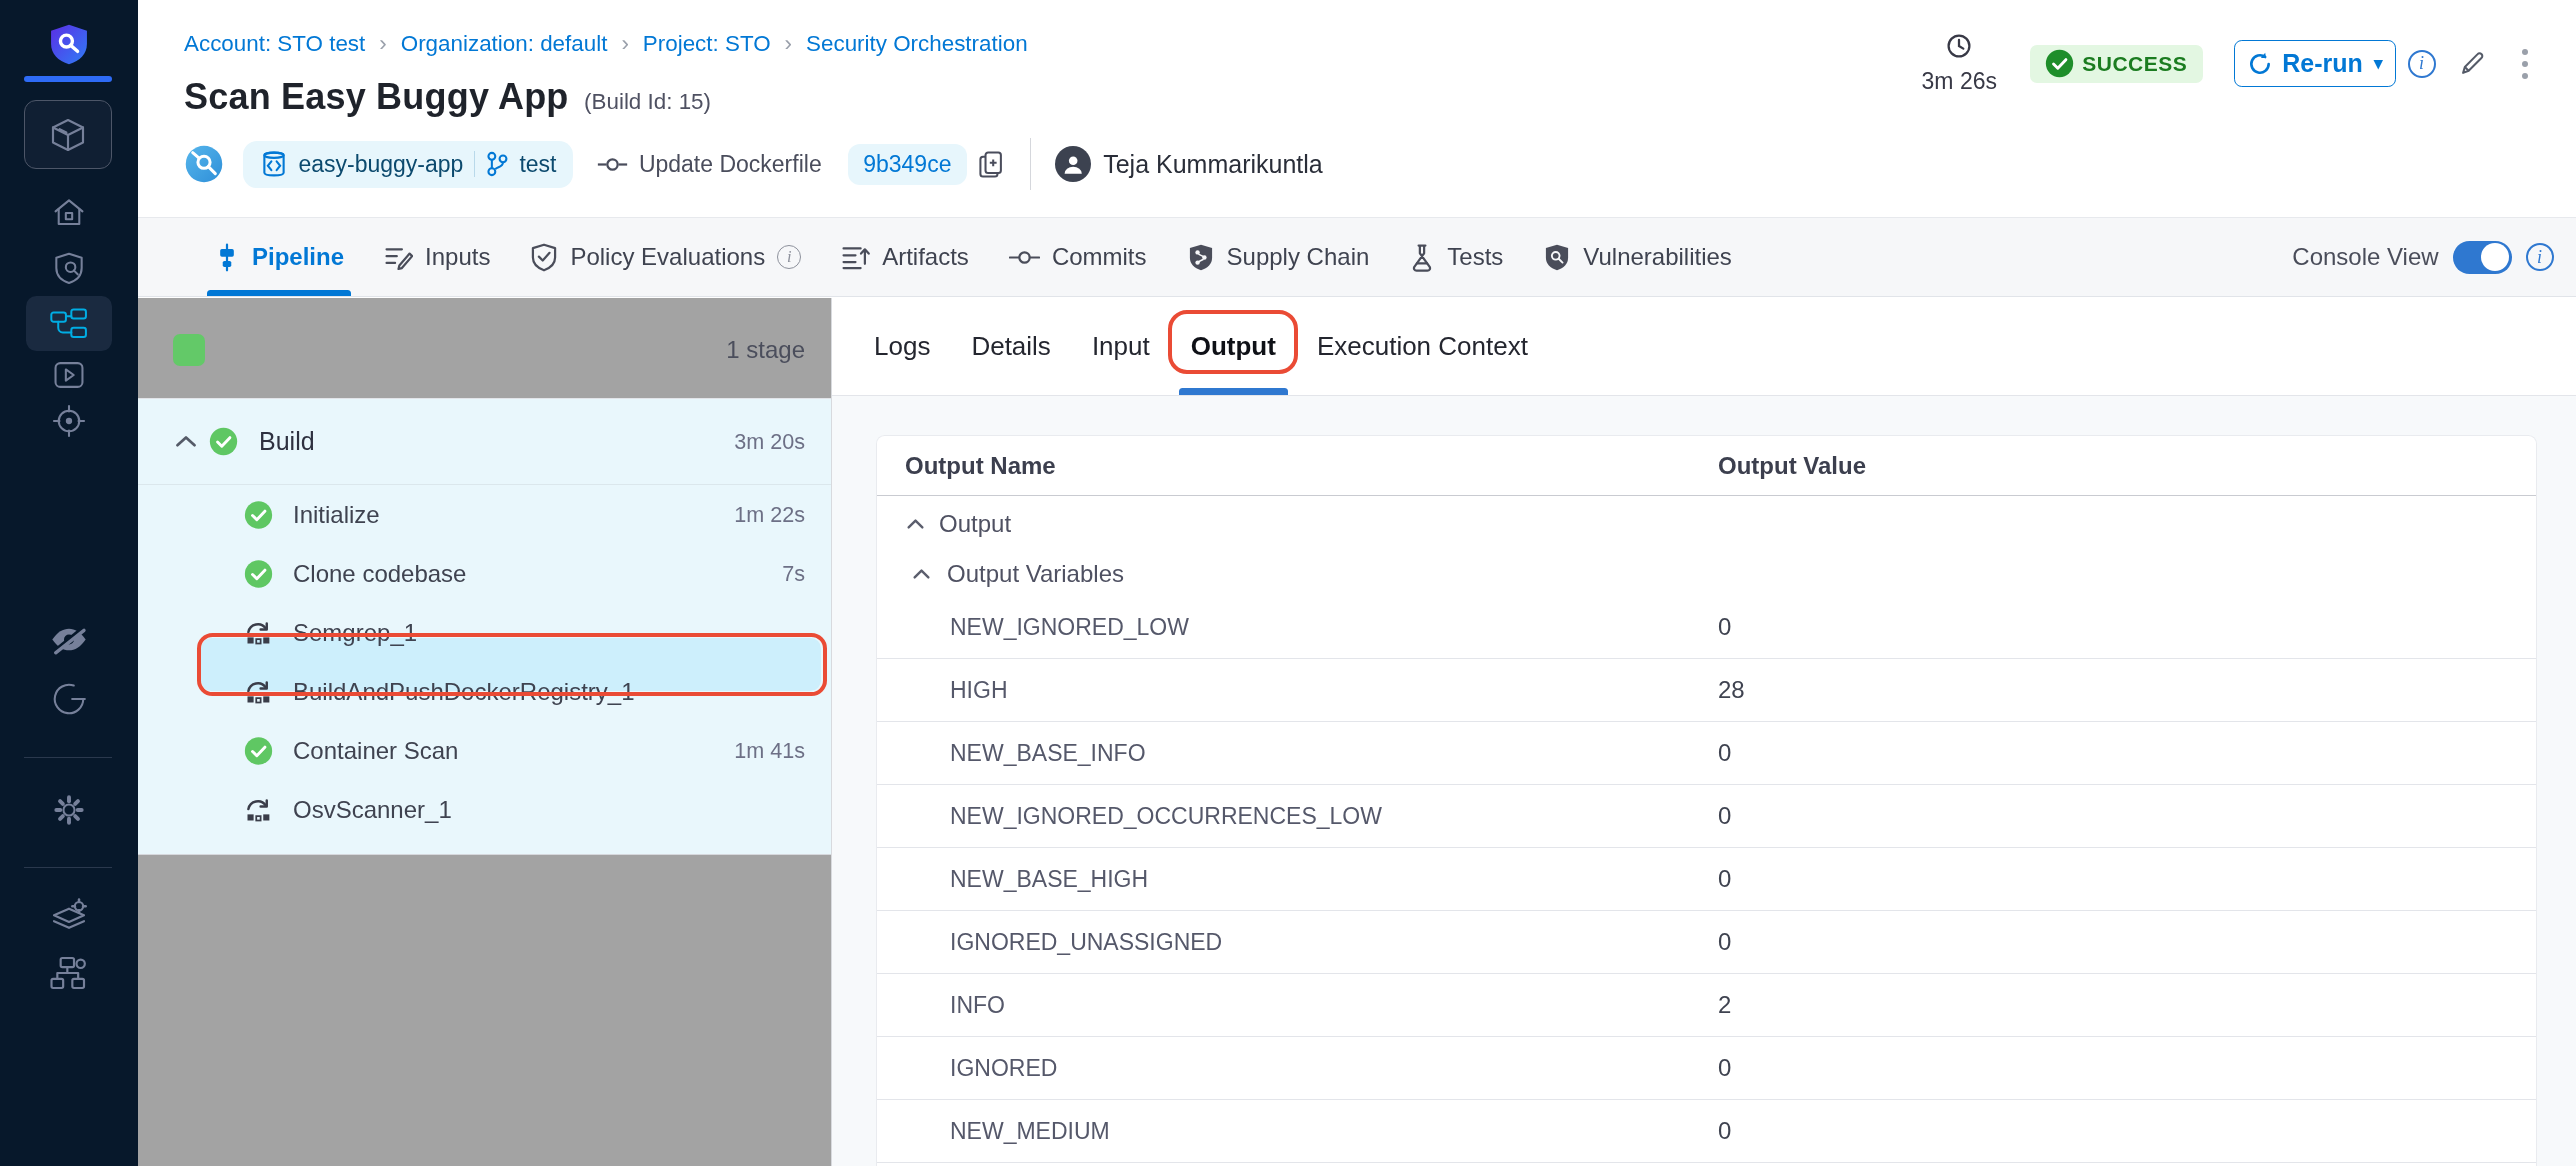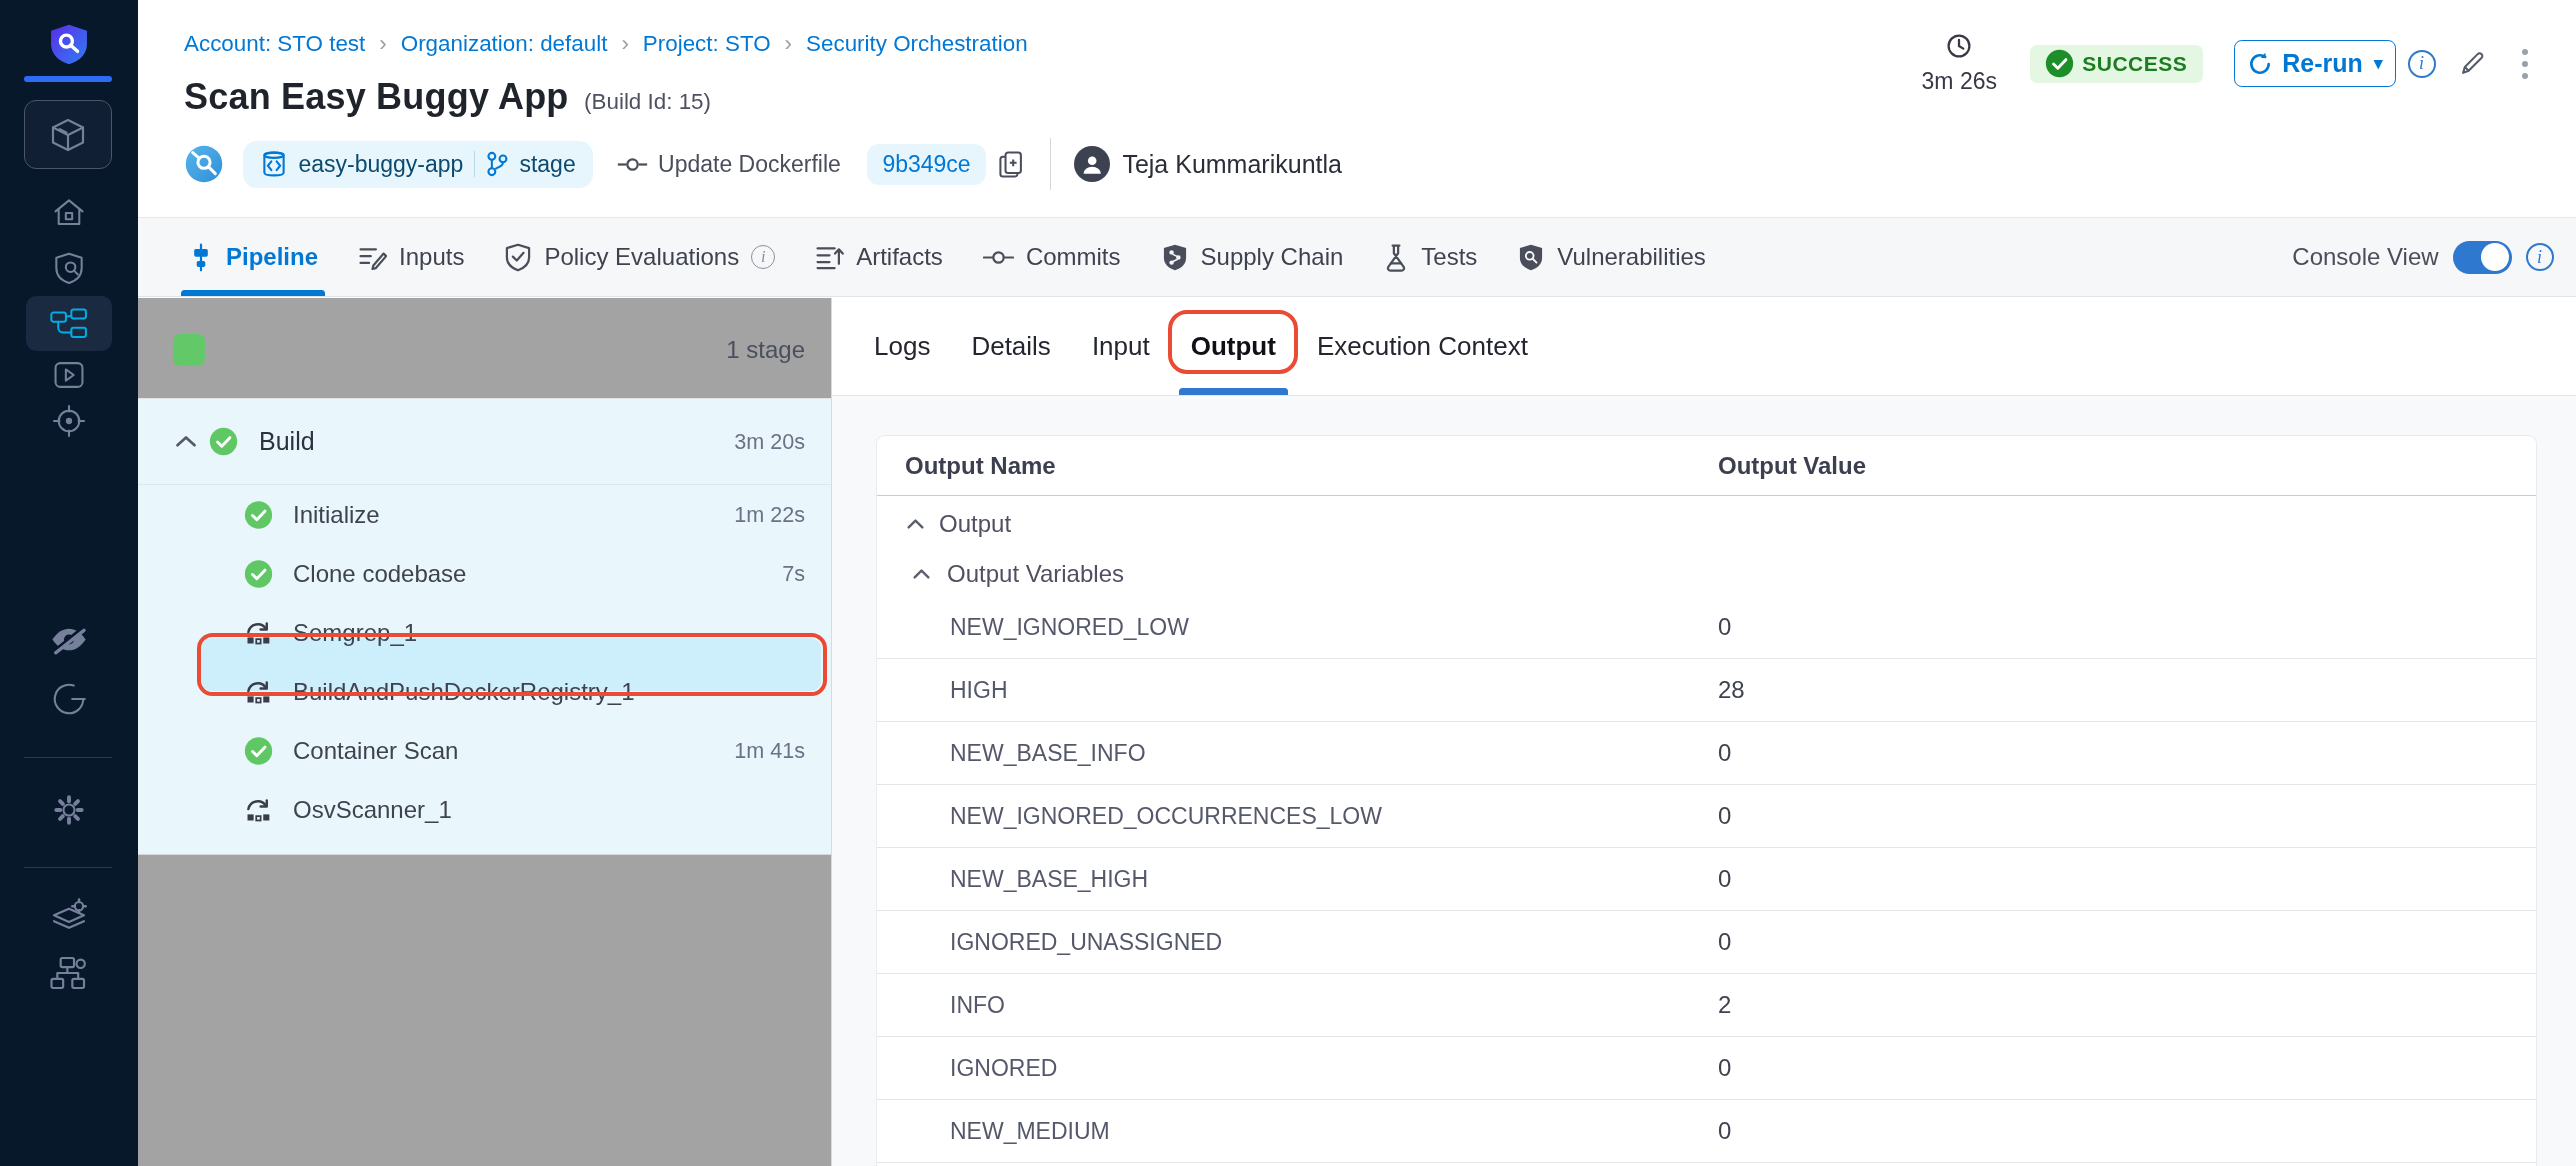--- a/index.html
+++ b/index.html
@@ -38,21 +38,21 @@
   .duration { display:flex; align-items:center; gap:8.6px; font-size:23px; color:#383946;flex-direction:column; }
   .badge { display:flex; align-items:center; gap:7.8px; background:#e3f7e2; border-radius:7px; height:38px; padding:0 15.5px; margin-left:33px; }
   .badge-label { color:#1b7c20; font-weight:bold; font-size:21px; letter-spacing:0.5px; }
   .rerun-btn { display:flex; align-items:center; gap:9.5px; border:1.7px solid #0278d5; color:#0278d5; border-radius:7.8px; height:47px; padding:0 12px; font-size:25px; font-weight:bold; margin-left:31px; background:#fff; }
   .caret { font-size:17px; margin-left:1.7px; }
   .icon-btn { margin-left:22.4px; display:flex; align-items:center; }
   .kebab { display:flex; flex-direction:column; gap:6px; margin-left:35px; }
   .kebab i { width:6px; height:6px; border-radius:50%; background:#9aa0aa; }
 
   
-  .tabbar { position:absolute; left:138px; top:217px; right:0; height:80px; background:#f6f7f9; border-top:0.9px solid #e7e9ed; border-bottom:0.9px solid #e1e4e9; display:flex; align-items:center; padding-left:50px; }
+  .tabbar { position:absolute; left:138px; top:217px; right:0; height:80px; background:#f6f7f9; border-top:0.9px solid #e7e9ed; border-bottom:0.9px solid #e1e4e9; display:flex; align-items:center; padding-left:76px; }
   .mtab { display:flex; align-items:center; gap:12px; height:100%; position:relative; margin-right:40px; font-size:24px; color:#3f4350; }
   .mtab.active { color:#0278d5; font-weight:bold; }
   .mtab.active .bar { position:absolute; left:-7px; right:-7px; bottom:0; height:6px; background:#0278d5; border-radius:3.5px 3.5px 0 0; }
   .tico { stroke:#4a4d5a; fill:none; stroke-width:2.6; stroke-linecap:round; stroke-linejoin:round; }
   .tico-blue { stroke:#0278d5; }
   .info-ring { width:24px; height:24px; border:1.7px solid #8d919c; border-radius:50%; color:#8d919c; font-size:16.4px; display:flex; align-items:center; justify-content:center; font-family:"Liberation Serif", serif; font-style:italic; }
   .console-cluster { position:absolute; right:22.4px; display:flex; align-items:center; gap:14px; }
   .console-label { font-size:24px; color:#4a4d5a; }
   .toggle { width:59px; height:33px; border-radius:17px; background:#2f78d0; position:relative; }
   .toggle .knob { position:absolute; right:2.6px; top:2.6px; width:28px; height:28px; border-radius:50%; background:#fff; }
@@ -262,21 +262,21 @@
           <path d="M13 13 l-4 5 4 5 M19 13 l4 5 -4 5" fill="none" stroke="#0278d5" stroke-width="2.4" stroke-linecap="round"></path>
         </svg>
         <span class="pill-link">easy-buggy-app</span>
         <div class="pill-div"></div>
         <svg width="24" height="26" viewBox="0 0 28 30">
           <circle cx="8" cy="6" r="4" fill="none" stroke="#0278d5" stroke-width="2.4"></circle>
           <circle cx="8" cy="24" r="4" fill="none" stroke="#0278d5" stroke-width="2.4"></circle>
           <circle cx="21" cy="9" r="4" fill="none" stroke="#0278d5" stroke-width="2.4"></circle>
           <path d="M8 10 v10 M21 13 c0 6 -7 5 -9 8" fill="none" stroke="#0278d5" stroke-width="2.4"></path>
         </svg>
-        <span class="pill-link">stage</span>
+        <span class="pill-link">test</span>
       </div>
 
       <svg width="31" height="21" viewBox="0 0 36 24" style="margin-left:24px; margin-right:10.4px">
         <circle cx="18" cy="12" r="6" fill="none" stroke="#4a4d5c" stroke-width="2.6"></circle>
         <line x1="1" y1="12" x2="11" y2="12" stroke="#4a4d5c" stroke-width="2.6"></line>
         <line x1="25" y1="12" x2="35" y2="12" stroke="#4a4d5c" stroke-width="2.6"></line>
       </svg>
       <span class="meta-gray">Update Dockerfile</span>
 
       <div class="sha-pill" style="margin-left:26px">

